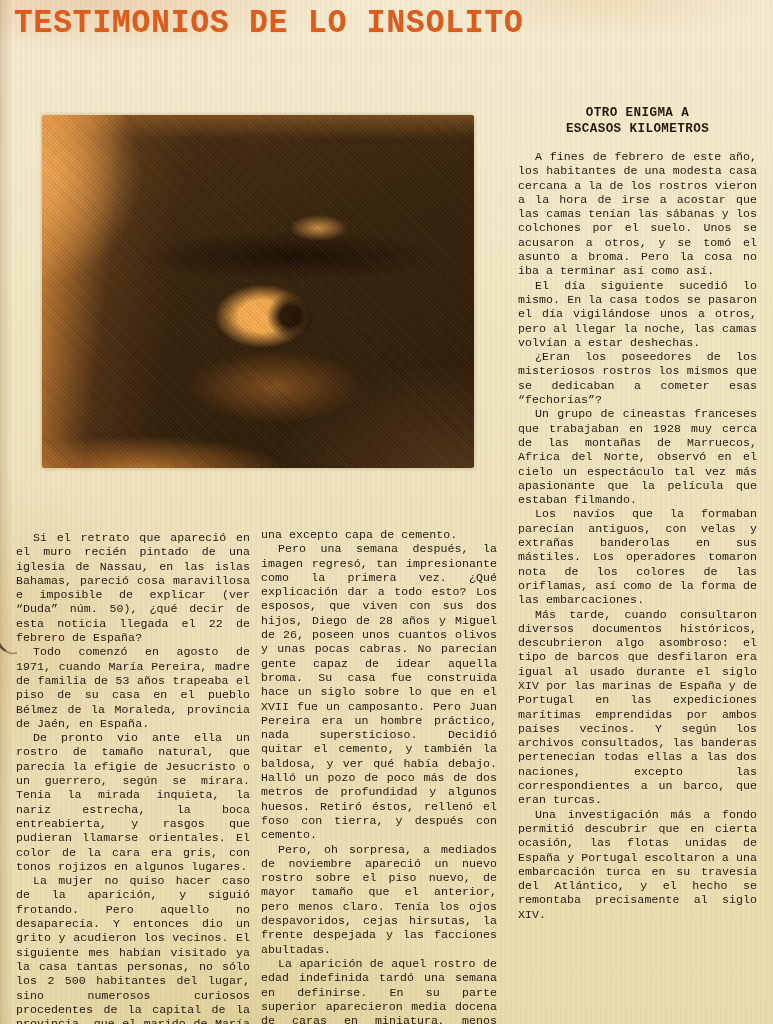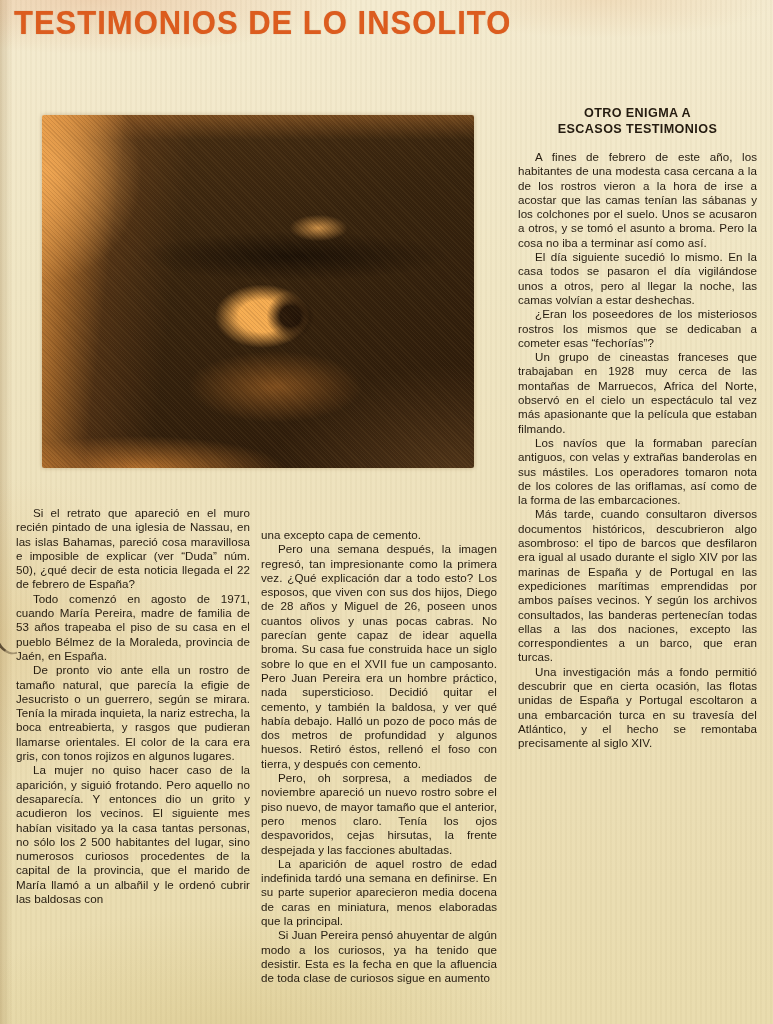--- a/index.html
+++ b/index.html
@@ -11,20 +11,21 @@
   .page{
     position:absolute;inset:0;
     background:
       repeating-linear-gradient(90deg, rgba(120,90,40,.035) 0 2px, rgba(255,255,255,0) 2px 5px),
       radial-gradient(ellipse 45% 7% at 12% 0%, rgba(214,110,55,.20), rgba(214,110,55,0) 75%),
       radial-gradient(ellipse 30% 5% at 78% 0%, rgba(216,130,60,.14), rgba(216,130,60,0) 75%),
       radial-gradient(ellipse 35% 22% at 0% 62%, rgba(205,170,95,.22), rgba(205,170,95,0) 70%),
       radial-gradient(ellipse 50% 18% at 30% 102%, rgba(190,165,85,.25), rgba(190,165,85,0) 75%),
       linear-gradient(to right, rgba(130,95,45,.22) 0%, rgba(130,95,45,0) 1.6%),
       linear-gradient(to bottom, #f4ebd0 0%, #f0e6c4 28%, #ecdfb8 65%, #e9dcae 100%);
+    font-family: Liberation Mono, monospace;
   }
   .masthead{
     position:absolute;left:14px;top:4px;width:520px;
     margin:0;
     font-size:31px;font-weight:700;letter-spacing:1px;
     color:var(--accent,#dc5c1e);
     transform:scaleY(1.06);transform-origin:left top;
     text-shadow:0 0 1px rgba(170,60,15,.45);
     white-space:nowrap;
   }
@@ -46,21 +47,21 @@
       linear-gradient(160deg, #4a3014 0%, #36230e 40%, #2b1a0a 100%);
     box-shadow:0 0 4px rgba(120,90,40,.35);
   }
   .col{
     position:absolute;
     color:var(--ink,#241b10);
     font-size:11.6px;line-height:14.3px;
     text-align:justify;
     letter-spacing:.05px;
   }
-  .col-left{left:16px;top:506px;width:234px;height:493px;}
+  .col-left{left:16px;top:531px;width:234px;height:493px;}
   .col-middle{left:261px;top:528px;width:236px;height:496px;}
   .col-right{left:518px;top:104px;width:239px;height:920px;}
   .para{margin:0;text-indent:17px;}
   .para.noindent{text-indent:0;}
   .heading{
     font-weight:700;font-size:12.6px;line-height:15.5px;
     text-align:center;letter-spacing:.4px;
     margin:13px 0 11px 0;
     white-space:pre-line;
   }
@@ -88,21 +89,21 @@
     </div>
   <div class="col col-middle">
       <div class="para noindent">una excepto capa de cemento.</div>
       <div class="para">Pero una semana después, la imagen regresó, tan impresionante como la primera vez. ¿Qué explicación dar a todo esto?  Los esposos, que viven con sus dos hijos, Diego de 28 años y Miguel de 26, poseen unos cuantos olivos y unas pocas cabras. No parecían gente capaz de idear aquella broma. Su casa fue construida hace un siglo sobre lo que en el XVII fue un camposanto. Pero Juan Pereira era un hombre práctico, nada supersticioso. Decidió quitar el cemento, y también la baldosa, y ver qué había debajo. Halló un pozo de poco más de dos metros de profundidad y algunos huesos. Retiró éstos, rellenó el foso con tierra, y después con cemento.</div>
       <div class="para">Pero, oh sorpresa, a mediados de noviembre apareció un nuevo rostro sobre el piso nuevo, de mayor tamaño que el anterior, pero menos claro. Tenía los ojos despavoridos, cejas hirsutas, la frente despejada y las facciones abultadas.</div>
       <div class="para">La aparición de aquel rostro de edad indefinida tardó una semana en definirse. En su parte superior aparecieron media docena de caras en miniatura, menos elaboradas que la principal.</div>
       <div class="para">Si Juan Pereira pensó ahuyentar de algún modo a los curiosos, ya ha tenido que desistir. Esta es la fecha en que la afluencia de toda clase de curiosos sigue en aumento</div>
     </div>
   <div class="col col-right">
       <div class="heading">OTRO ENIGMA A
-ESCASOS TESTIMONIOS</div>
+ESCASOS KILOMETROS</div>
       <div class="para">A fines de febrero de este año, los habitantes de una modesta casa cercana a la de los rostros vieron a la hora de irse a acostar que las camas tenían las sábanas y los colchones por el suelo. Unos se acusaron a otros, y se tomó el asunto a broma. Pero la cosa no iba a terminar así como así.</div>
       <div class="para">El día siguiente sucedió lo mismo. En la casa todos se pasaron el día vigilándose unos a otros, pero al llegar la noche, las camas volvían a estar deshechas.</div>
       <div class="para">¿Eran los poseedores de los misteriosos rostros los mismos que se dedicaban a cometer esas “fechorías”?</div>
       <div class="para">Un grupo de cineastas franceses que trabajaban en 1928 muy cerca de las montañas de Marruecos, Africa del Norte, observó en el cielo un espectáculo tal vez más apasionante que la película que estaban filmando.</div>
       <div class="para">Los navíos que la formaban parecían antiguos, con velas y extrañas banderolas en sus mástiles. Los operadores tomaron nota de los colores de las oriflamas, así como de la forma de las embarcaciones.</div>
       <div class="para">Más tarde, cuando consultaron diversos documentos históricos, descubrieron algo asombroso: el tipo de barcos que desfilaron era igual al usado durante el siglo XIV por las marinas de España y de Portugal en las expediciones marítimas emprendidas por ambos países vecinos. Y según los archivos consultados, las banderas pertenecían todas ellas a las dos naciones, excepto las correspondientes a un barco, que eran turcas.</div>
       <div class="para">Una investigación más a fondo permitió descubrir que en cierta ocasión, las flotas unidas de España y Portugal escoltaron a una embarcación turca en su travesía del Atlántico, y el hecho se remontaba precisamente al siglo XIV.</div>
     </div>
 </div>
 

